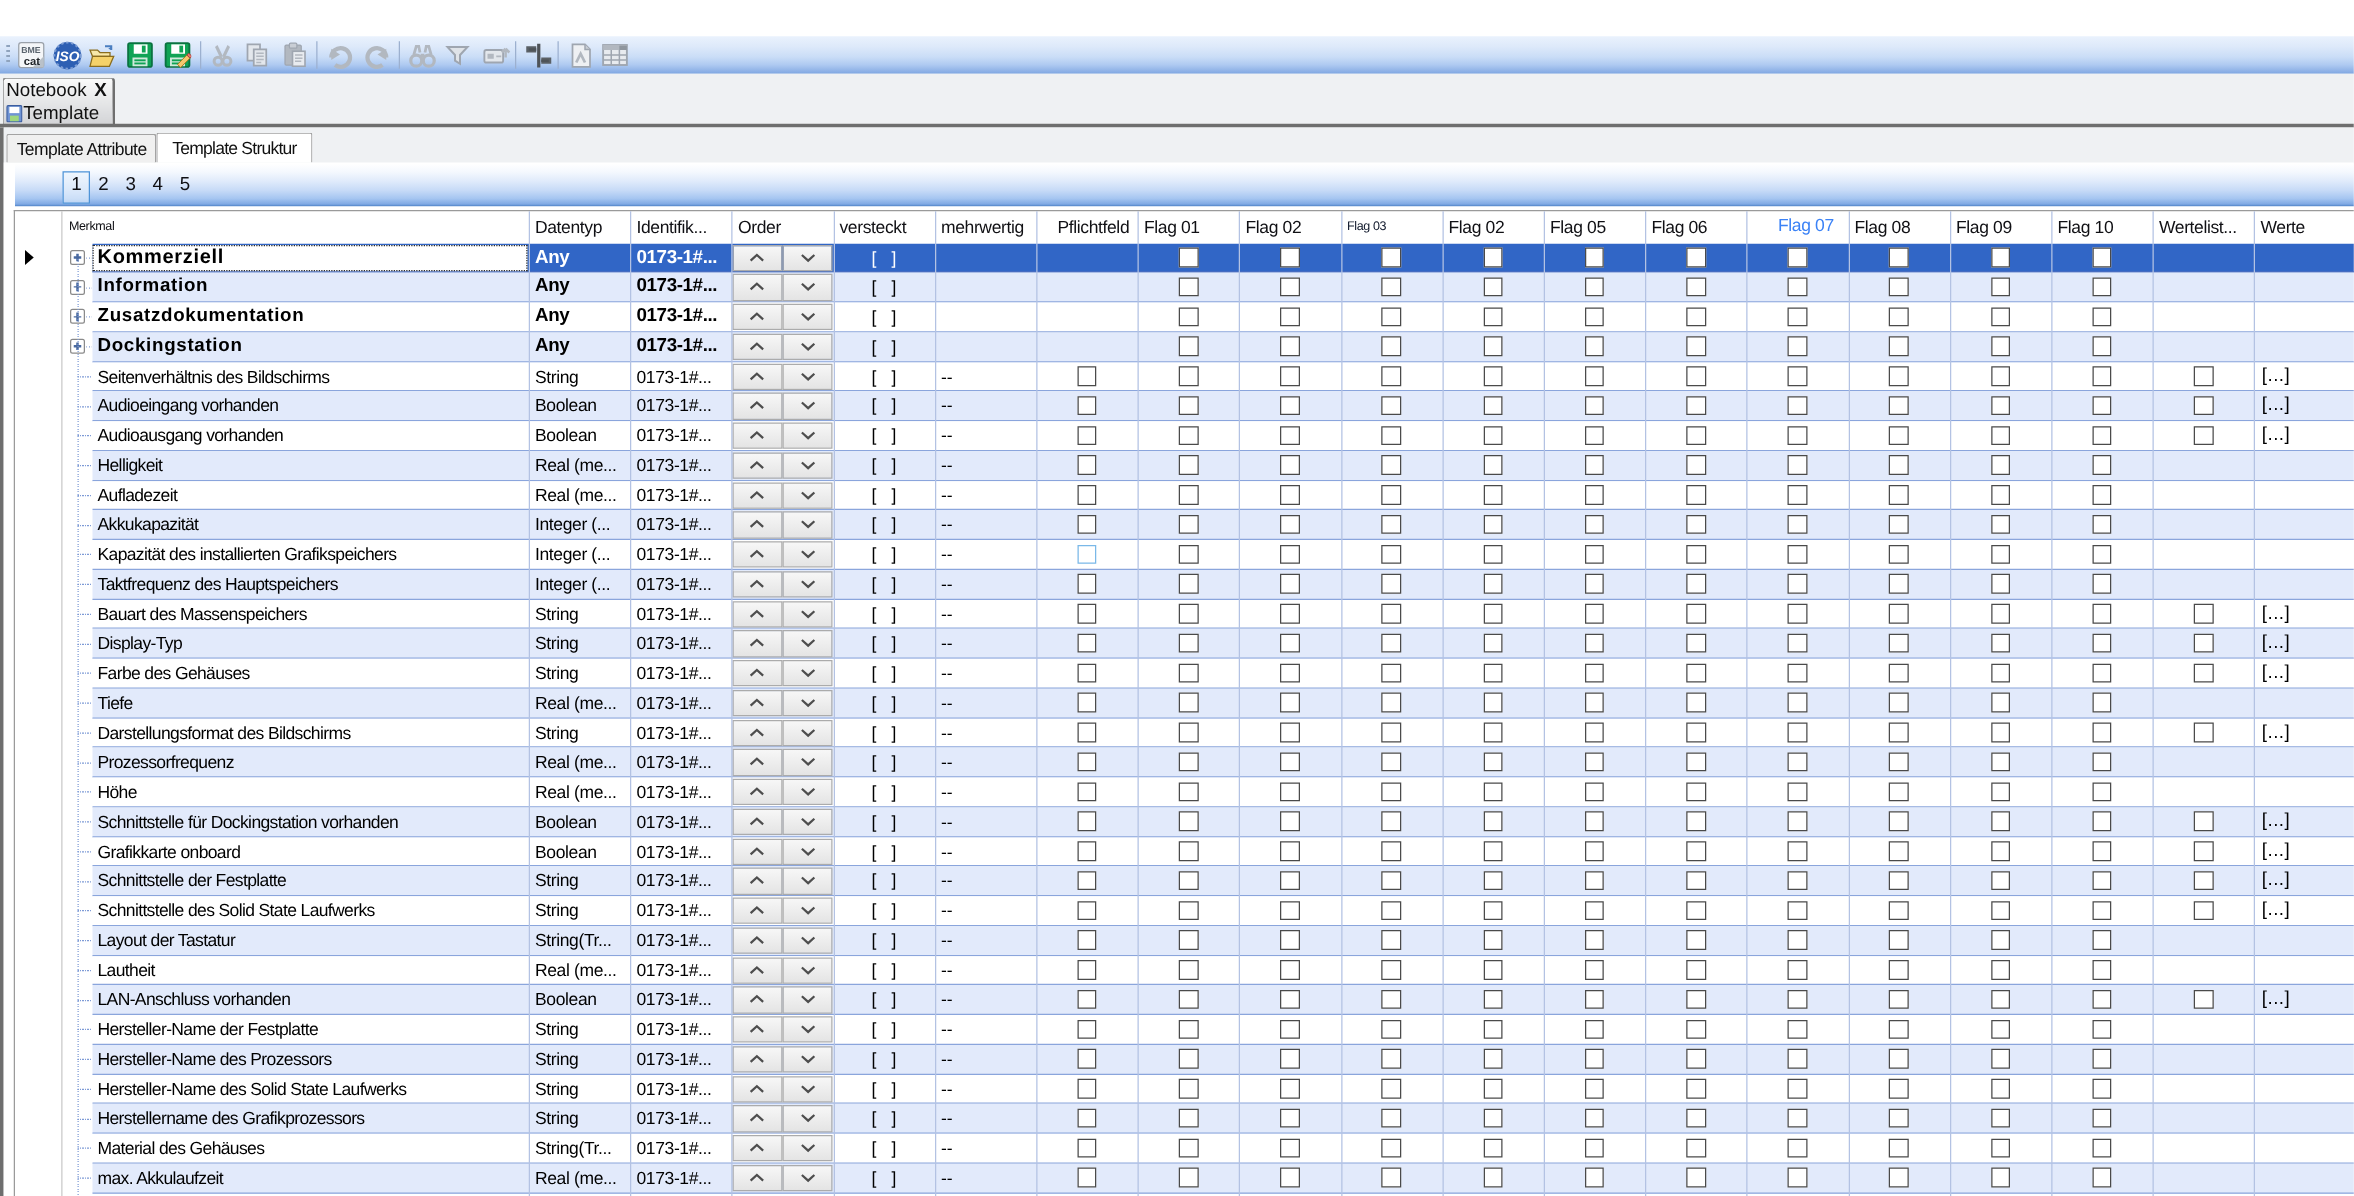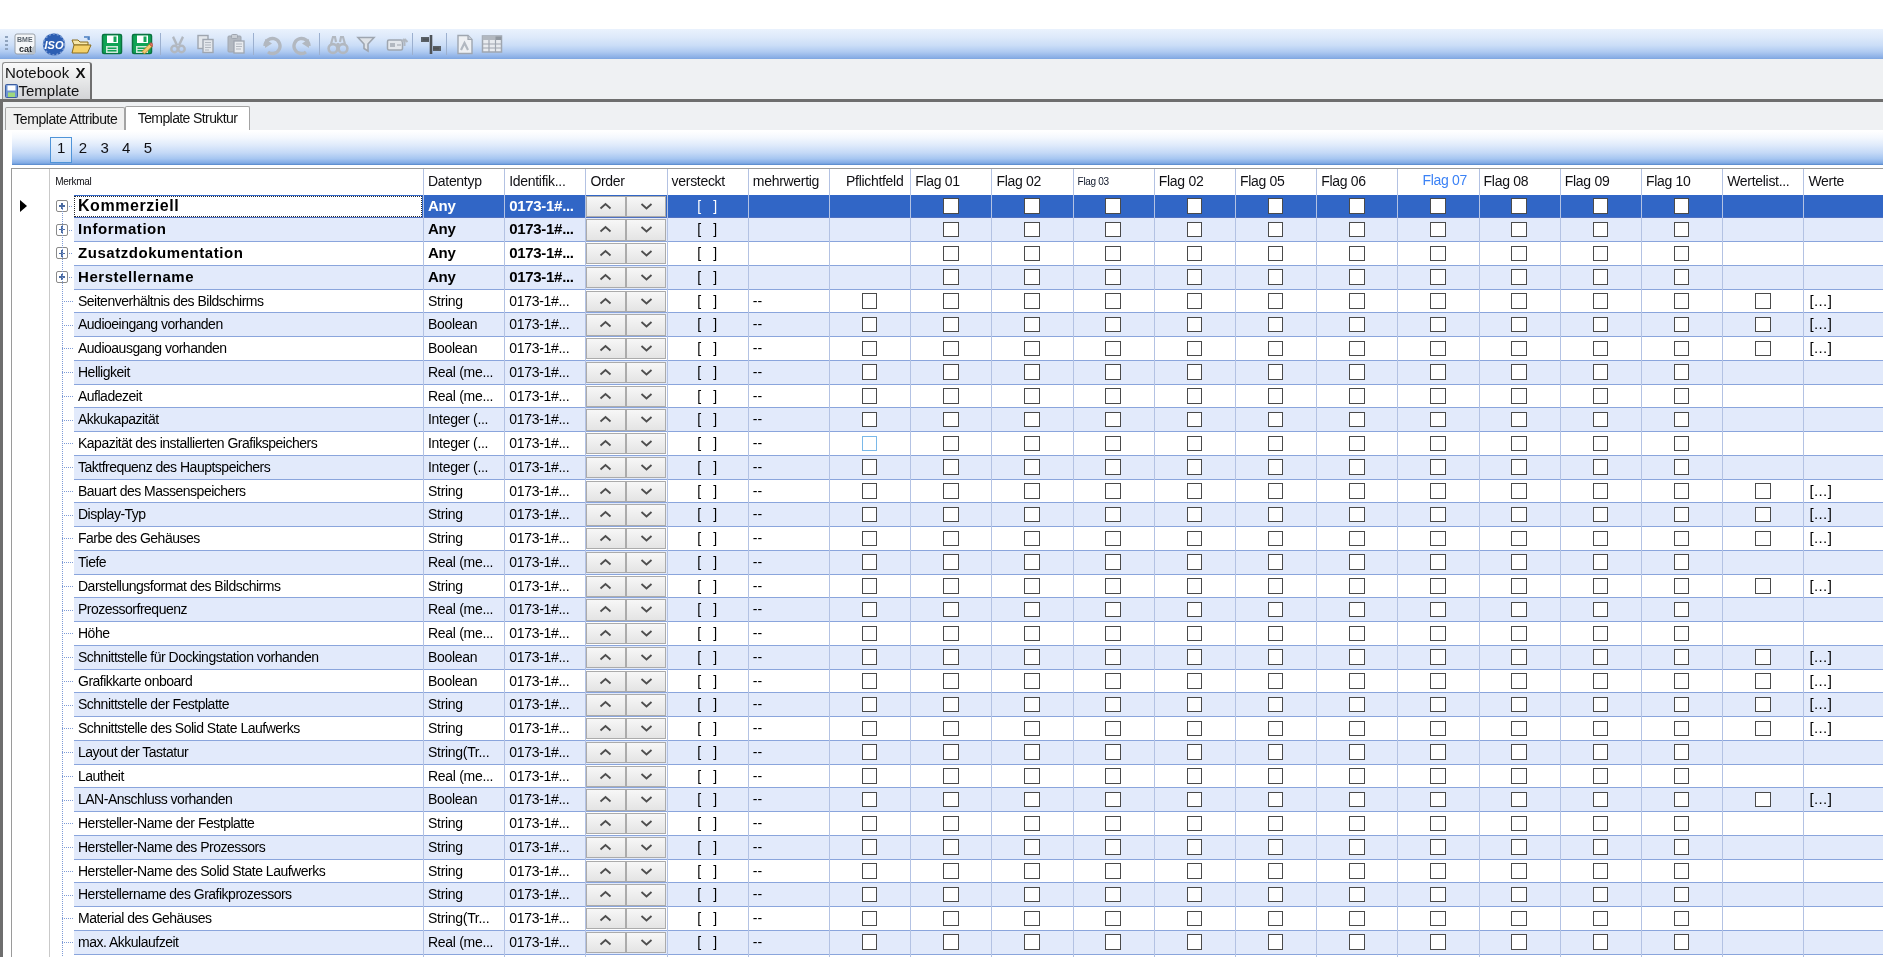--- a/index.html
+++ b/index.html
@@ -236,21 +236,21 @@
 <div class="abs" style="left:1024.25px;top:245.625px;width:15.5px;height:15.5px;background:#fff;border:1.5px solid #4a4a4a;"></div>
 <div class="abs" style="left:1105.4499999999998px;top:245.625px;width:15.5px;height:15.5px;background:#fff;border:1.5px solid #4a4a4a;"></div>
 <div class="abs" style="left:1186.65px;top:245.625px;width:15.5px;height:15.5px;background:#fff;border:1.5px solid #4a4a4a;"></div>
 <div class="abs" style="left:1267.85px;top:245.625px;width:15.5px;height:15.5px;background:#fff;border:1.5px solid #4a4a4a;"></div>
 <div class="abs" style="left:1349.0500000000002px;top:245.625px;width:15.5px;height:15.5px;background:#fff;border:1.5px solid #4a4a4a;"></div>
 <div class="abs" style="left:1430.25px;top:245.625px;width:15.5px;height:15.5px;background:#fff;border:1.5px solid #4a4a4a;"></div>
 <div class="abs" style="left:1511.4499999999998px;top:245.625px;width:15.5px;height:15.5px;background:#fff;border:1.5px solid #4a4a4a;"></div>
 <div class="abs" style="left:1592.65px;top:245.625px;width:15.5px;height:15.5px;background:#fff;border:1.5px solid #4a4a4a;"></div>
 <div class="abs" style="left:1673.85px;top:245.625px;width:15.5px;height:15.5px;background:#fff;border:1.5px solid #4a4a4a;"></div>
 <div class="abs" style="left:73.5px;top:265.75px;width:1809.5px;height:23.75px;background:#e2eafb;border-bottom:1px solid #8aa5dc;"></div>
-<div class="txt" style="left:78px;top:265.75px;height:22.75px;line-height:22.75px;font-size:15px;font-weight:bold;letter-spacing:0.55px;color:#000;">Herstellername</div>
+<div class="txt" style="left:78px;top:265.75px;height:22.75px;line-height:22.75px;font-size:15px;font-weight:bold;letter-spacing:0.55px;color:#000;">Dockingstation</div>
 <div class="abs" style="left:55.9px;top:271.125px;width:12px;height:12px;background:#fff;border:1.4px solid #8a8a8a;border-radius:2px;"></div>
 <div class="abs" style="left:58.7px;top:276.475px;width:6.4px;height:1.3px;background:#4a6aa0;"></div>
 <div class="abs" style="left:61.25px;top:273.925px;width:1.3px;height:6.4px;background:#4a6aa0;"></div>
 <div class="abs" style="left:68.5px;top:277.125px;width:4.5px;height:1px;background:repeating-linear-gradient(90deg,#7e9bd6 0,#7e9bd6 1px,transparent 1px,transparent 2px);"></div>
 <div class="txt" style="left:428px;top:265.75px;height:22.75px;line-height:22.75px;font-size:15px;font-weight:bold;letter-spacing:-0.3px;color:#000;">Any</div>
 <div class="txt" style="left:509.2px;top:265.75px;height:22.75px;line-height:22.75px;font-size:15px;font-weight:bold;letter-spacing:-0.3px;color:#000;">0173-1#...</div>
 <div class="abs" style="left:586.1999999999999px;top:266.75px;width:39.60000000000002px;height:21.25px;background:linear-gradient(180deg,#f7f7f7,#e4e4e4);border:1px solid #ababab;display:flex;align-items:center;justify-content:center;">
       <svg width="13" height="9" viewBox="0 0 13 9">
         <polyline points="1.5,6.5 6.5,2 11.5,6.5" fill="none" stroke="#4e4e4e" stroke-width="1.8"></polyline>
       </svg>

